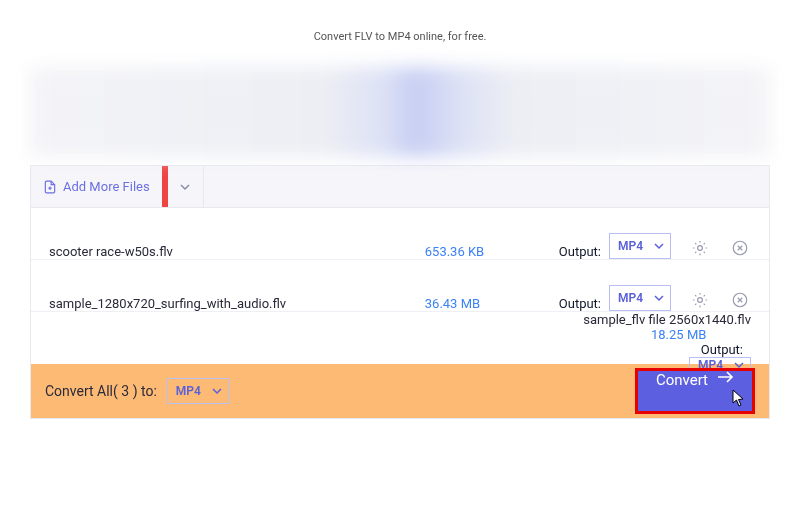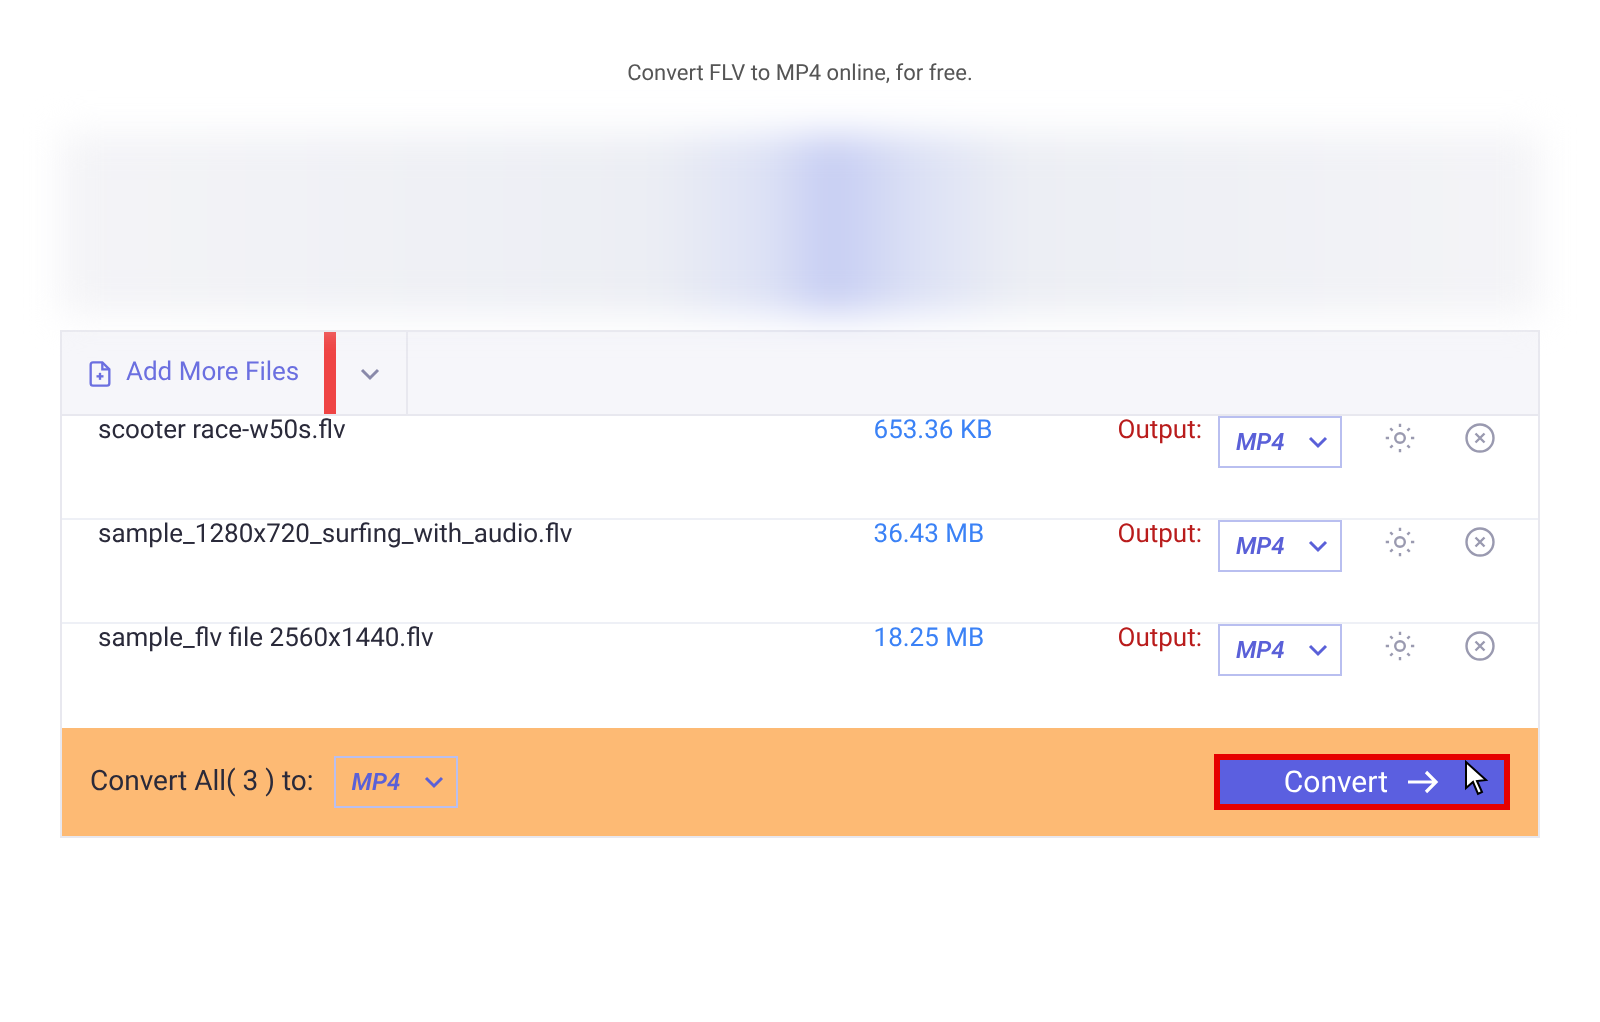--- a/index.html
+++ b/index.html
@@ -59,55 +59,54 @@
     width: 36px;
     display: flex;
     align-items: center;
     justify-content: center;
     border-right: 1px solid #e8e8ef;
     cursor: pointer;
     color: #8a8aaa;
   }
   .row {
     display: flex;
-    align-items: flex-start;
+    align-items: flex-end;
     height: 52px;
     padding: 0 18px;
     border-bottom: 1px solid #eef0f6;
     font-size: 13px;
   }
-  .row:last-child { border-bottom: none; }
+  .row:last-child { border-bottom: none; flex-direction: column; }
   .filename {
     flex: 1;
     color: #2a2a3a;
   }
   .filesize {
     width: 100px;
     color: #3b82f6;
     text-align: left;
   }
   .output-label {
-    color: #b91c1c;
-    margin-left: 22px;
+    color: #0f172a;
+    margin-left: 34px;
     margin-right: 8px;
   }
   .select-box {
     display: inline-flex;
     align-items: center;
     justify-content: space-between;
     border: 1px solid #b9bff0;
     border-radius: 0;
     height: 26px;
     padding: 0 6px 0 8px;
     color: #5a60d8;
     font-size: 12px;
     font-weight: 600;
     cursor: pointer;
     min-width: 62px;
-    font-style: italic;
   }
   .select-box .chev {
     margin-left: 10px;
   }
   .icon-btn {
     width: 22px;
     height: 22px;
     display: flex;
     align-items: center;
     justify-content: center;
@@ -125,24 +124,23 @@
   .footer-label {
     font-size: 14px;
     color: #2a2a3a;
     margin-right: 10px;
   }
   .convert-btn {
     margin-left: auto;
     background: #5b5fe0;
     color: #fff;
     font-size: 15px;
-    height: 28px;
-    padding: 0 32px;
-    display: flex;
-    align-items: center;
+    height: 46px;
+    padding: 0 18px;
+    display: flex;
     gap: 10px;
     cursor: pointer;
     border: 3px solid #e60000;
     outline-offset: -3px;
     position: relative;
   }
   .cursor {
     position: absolute;
     right: 6px;
     bottom: 4px;

